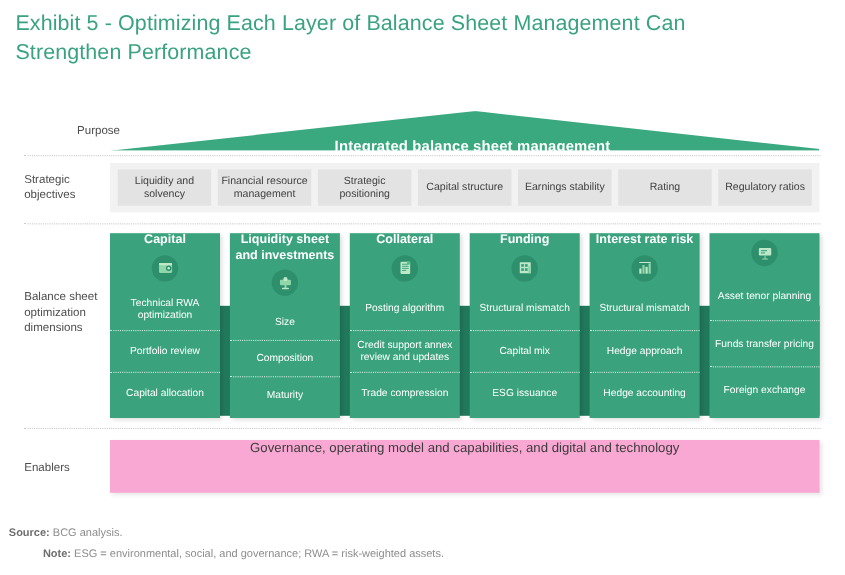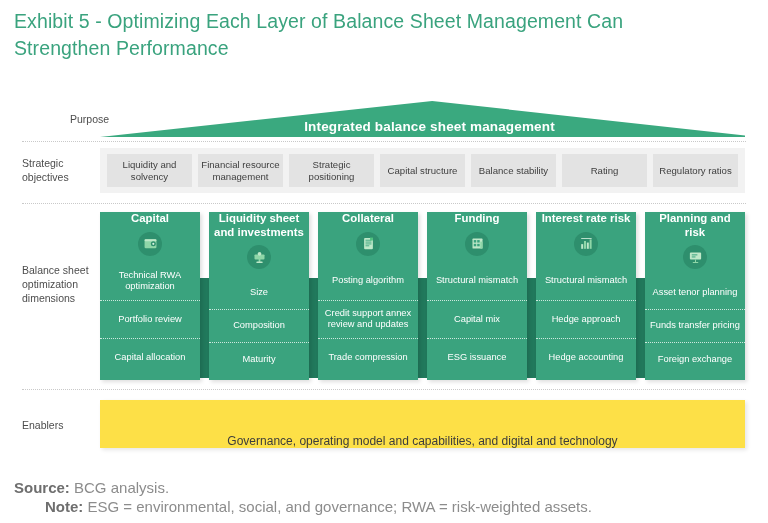--- a/index.html
+++ b/index.html
@@ -57,21 +57,21 @@
   }
   #purpose-triangle {
     position: absolute;
     inset: 0;
     background: #3aa97f;
     clip-path: polygon(0% 100%, 51.5% 0%, 100% 96%, 100% 100%);
   }
   #purpose-text {
     position: absolute;
     left: 0;
-    top: 7px;
+    top: 13px;
     width: 100%;
     height: 100%;
     display: flex;
     align-items: center;
     justify-content: center;
     color: #ffffff;
     font-size: 13.5px;
     font-weight: 700;
     letter-spacing: 0.15px;
     padding-left: 14px;
@@ -190,36 +190,36 @@
     border-top: 1px dotted rgba(255,255,255,0.75);
   }
 
   
   #enablers-band {
     position: absolute;
     left: 100px;
     top: 400px;
     width: 645px;
     height: 48px;
-    background: #fde047;
-    display: flex;
-    align-items: flex-end;
+    background: #f9a8d4;
+    display: flex;
+    align-items: flex-start;
     justify-content: center;
     box-shadow: 2px 2px 4px rgba(0,0,0,0.10);
   }
   #enablers-text {
     font-size: 12px;
     color: #3c3c3c;
   }
 
   
   .footnote {
     position: absolute;
-    left: 14px;
-    font-size: 15px;
+    left: 8px;
+    font-size: 10px;
     color: #8c8c8c;
   }
   .footnote b { color: #6e6e6e; }
 </style>
 </head>
 <body>
 
 <div id="exhibit-title">Exhibit 5 - Optimizing Each Layer of Balance Sheet Management Can Strengthen Performance</div>
 
 <div class="row-label" style="top:112px;padding-left:48px;">Purpose</div>
@@ -232,21 +232,21 @@
 
 <div class="row-label" style="top:156px;">
   <div>Strategic</div>
   <div>objectives</div>
 </div>
 <div id="strategic-band">
   <div class="objective-box">Liquidity and solvency</div>
   <div class="objective-box">Financial resource management</div>
   <div class="objective-box">Strategic positioning</div>
   <div class="objective-box">Capital structure</div>
-  <div class="objective-box">Balance stability</div>
+  <div class="objective-box">Earnings stability</div>
   <div class="objective-box">Rating</div>
   <div class="objective-box">Regulatory ratios</div>
 </div>
 
 <div class="dotted-sep" style="top:203px;"></div>
 
 <div class="row-label" style="top:263px;">
   <div>Balance sheet</div>
   <div>optimization</div>
   <div>dimensions</div>
@@ -340,21 +340,20 @@
         </svg>
       </div>
       <div class="dim-items">
         <div class="dim-item">Structural mismatch</div>
         <div class="dim-item">Hedge approach</div>
         <div class="dim-item">Hedge accounting</div>
       </div>
     </div>
 
     <div class="dimension-col">
-      <div class="dim-title">Planning and risk</div>
       <div class="dim-icon">
         <svg width="15" height="15" viewBox="0 0 24 24" aria-hidden="true">
           <rect x="3" y="4" width="18" height="11" rx="1.5" fill="#bfe8c9"></rect>
           <rect x="6" y="7" width="9" height="1.6" fill="#3aa37e"></rect>
           <rect x="6" y="10.3" width="6" height="1.6" fill="#3aa37e"></rect>
           <rect x="11.2" y="15" width="1.6" height="5.5" fill="#8fd6a8"></rect>
           <rect x="7.5" y="19.2" width="9" height="1.6" rx="0.8" fill="#8fd6a8"></rect>
         </svg>
       </div>
       <div class="dim-items">

